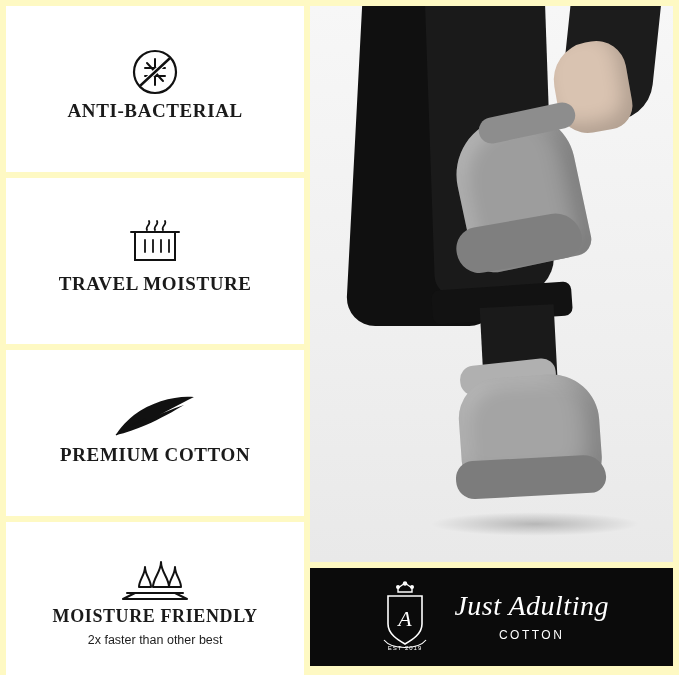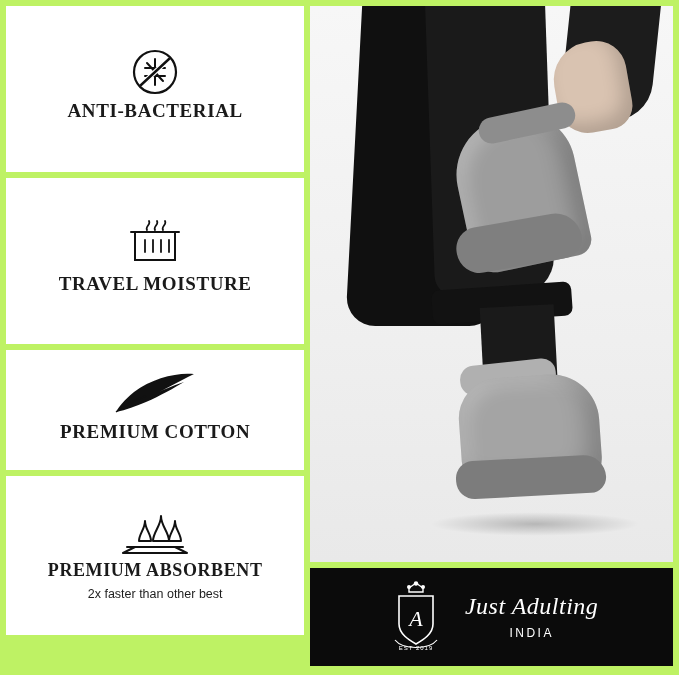--- a/index.html
+++ b/index.html
@@ -10,21 +10,21 @@
   body {
     width: 679px;
     height: 675px;
     font-family: "Liberation Sans", sans-serif;
     overflow: hidden;
   }
   .poster {
     position: relative;
     width: 679px;
     height: 675px;
-    background: #bef264;
+    background: #fef9c3;
     box-sizing: border-box;
     padding: 6px;
     display: flex;
     gap: 6px;
   }
   
   .features {
     width: 301px;
     display: flex;
     flex-direction: column;
@@ -36,21 +36,21 @@
     display: flex;
     flex-direction: column;
     align-items: center;
     justify-content: center;
     text-align: center;
     padding: 6px 10px 8px 10px;
     box-sizing: border-box;
   }
   .card-1 { height: 166px; }
   .card-2 { height: 166px; }
-  .card-3 { height: 120px; }
+  .card-3 { height: 166px; }
   .card-4 { height: 159px; }
 
   .icon-wrap {
     display: flex;
     align-items: center;
     justify-content: center;
     margin-bottom: 4px;
   }
   .feature-title {
     font-family: "Liberation Serif", serif;
@@ -222,21 +222,21 @@
     justify-content: center;
   }
   .brand-text {
     display: flex;
     flex-direction: column;
     align-items: center;
   }
   .brand-name {
     font-family: "Liberation Serif", serif;
     font-style: italic;
-    font-size: 24px;
+    font-size: 28px;
     color: #ffffff;
     letter-spacing: 0.5px;
     line-height: 1;
   }
   .brand-sub {
     font-family: "Liberation Sans", sans-serif;
     font-size: 12px;
     color: #ffffff;
     letter-spacing: 2.5px;
     margin-top: 8px;
@@ -303,21 +303,21 @@
         <svg width="84" height="48" viewBox="0 0 84 48" aria-hidden="true">
           <g fill="none" stroke="#111" stroke-width="2" stroke-linejoin="round">
             <path d="M26 34 C26 27, 32 22, 32 14 C32 22, 38 27, 38 34 Z"></path>
             <path d="M40 34 C40 25, 48 19, 48 9 C48 19, 56 25, 56 34 Z"></path>
             <path d="M56 34 C56 27, 62 22, 62 14 C62 22, 68 27, 68 34 Z"></path>
           </g>
           <path d="M14 40 L70 40" stroke="#111" stroke-width="2" stroke-linecap="round"></path>
           <path d="M22 40 L10 46 L74 46 L62 40" stroke="#111" stroke-width="2" fill="none" stroke-linejoin="round"></path>
         </svg>
       </span>
-      <div class="feature-title title-moisture">PREMIUM ABSORBENT</div>
+      <div class="feature-title title-moisture">MOISTURE FRIENDLY</div>
       <p class="feature-desc small">2x faster than other best</p>
     </div>
   </div>
 
   <div class="right-col">
 
     <div class="photo">
       <div class="photo-inner"></div>
       <div class="leg-back"></div>
       <div class="leg-front"></div>
@@ -342,18 +342,18 @@
           <circle cx="31" cy="3.5" r="2.2" fill="#fff"></circle>
           <circle cx="38" cy="7" r="2" fill="#fff"></circle>
           <path d="M14 16 L48 16 L48 44 C48 54, 38 60, 31 64 C24 60, 14 54, 14 44 Z" fill="none" stroke="#fff" stroke-width="1.6"></path>
           <text x="31" y="46" text-anchor="middle" font-family="Liberation Serif, serif" font-size="22" font-style="italic" fill="#fff">A</text>
           <path d="M10 60 C18 70, 44 70, 52 60" fill="none" stroke="#fff" stroke-width="1.2"></path>
           <text x="31" y="70" text-anchor="middle" font-family="Liberation Sans, sans-serif" font-size="6" fill="#fff" letter-spacing="1">EST 2019</text>
         </svg>
       </span>
       <div class="brand-text">
         <div class="brand-name">Just Adulting</div>
-        <div class="brand-sub">INDIA</div>
+        <div class="brand-sub">COTTON</div>
       </div>
     </div>
 
   </div>
 </div>
 
 </body></html>

